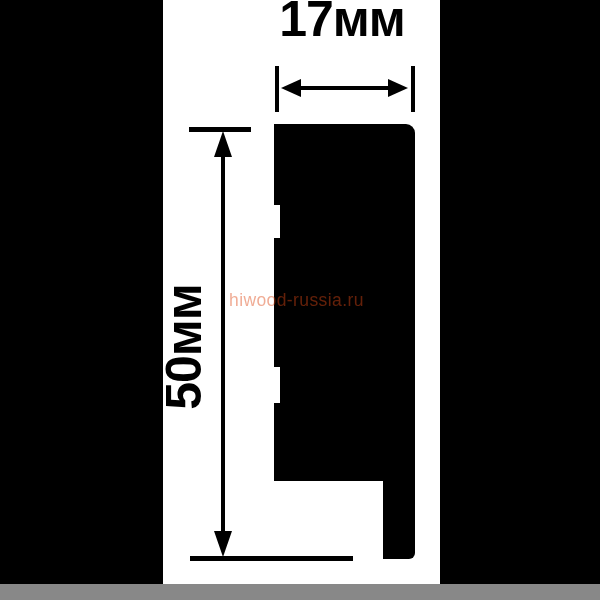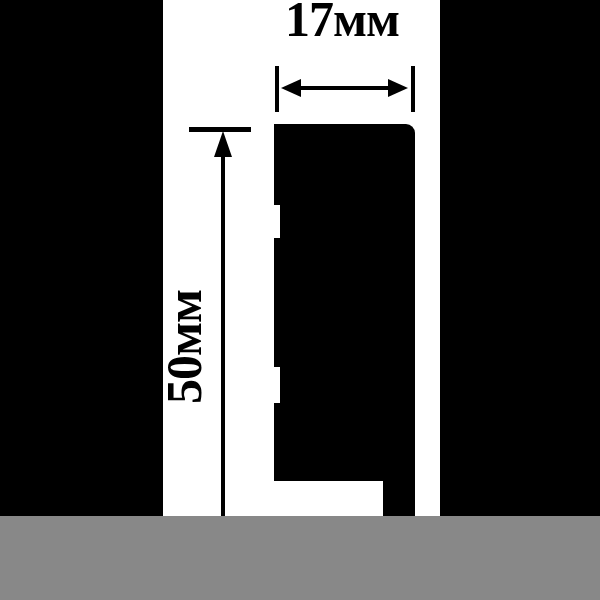--- a/index.html
+++ b/index.html
@@ -3,24 +3,24 @@
 <meta charset="utf-8">
 <style>
   :root{
     --ink:#000000;
     --bg:#ffffff;
     --wm:rgba(222,70,20,0.45);
   }
   html,body{margin:0;padding:0;background:#888;}
   .stage{
     position:relative;
-    width:600px;height:516px;
+    width:600px;height:584px;
     background:var(--bg);
     overflow:hidden;
-    font-family:Liberation Serif, serif;
+    font-family:Liberation Sans, sans-serif;
   }
   .abs{position:absolute;}
 
   
   .bar{top:0;height:600px;background:var(--ink);}
   .bar.left{left:0;width:163px;}
   .bar.right{left:440px;width:160px;}
 
   
   .dim-label{
@@ -119,14 +119,15 @@
   <div class="abs head left"></div>
   <div class="abs head right"></div>
 
   <div class="abs dim-label side">50мм</div>
   <div class="abs tick v-top"></div>
   <div class="abs tick v-bottom"></div>
   <div class="abs shaft v"></div>
   <div class="abs head up"></div>
   <div class="abs head down"></div>
 
+  <div class="abs watermark">hiwood-russia.ru</div>
 
 </div>
 
 </body></html>

